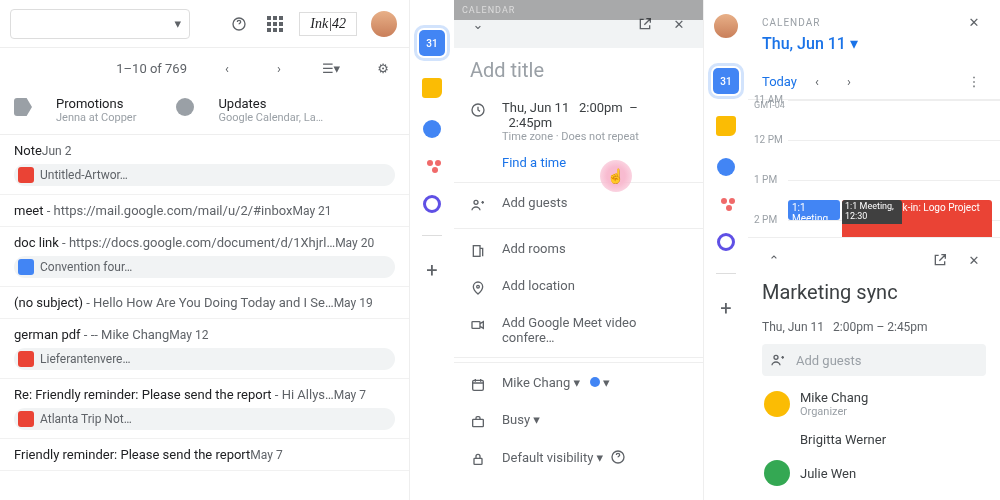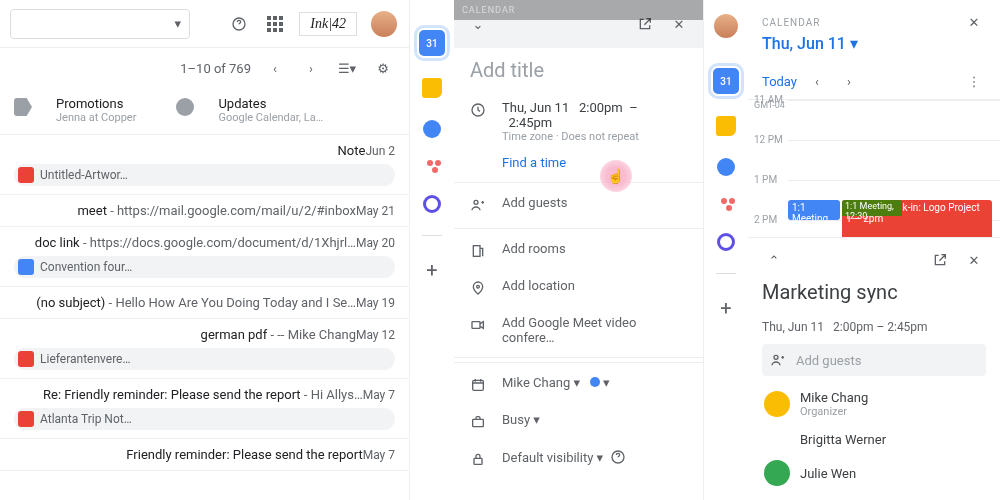--- a/index.html
+++ b/index.html
@@ -10,30 +10,30 @@
 .col3{width:250px;background:#fff;border-right:1px solid #eee}
 .col4{width:44px;display:flex;flex-direction:column;align-items:center;padding-top:30px;gap:22px}
 .col5{flex:1}
 .topbar{height:48px;display:flex;align-items:center;justify-content:flex-end;gap:12px;padding:0 10px;border-bottom:1px solid #eee}
 .icon-btn{width:24px;height:24px;display:flex;align-items:center;justify-content:center;color:#5f6368;cursor:pointer;border-radius:50%}
 .apps-grid{display:grid;grid-template-columns:repeat(3,4px);grid-template-rows:repeat(3,4px);gap:2px}
 .apps-grid span{background:#5f6368;width:4px;height:4px}
 .ink{font-style:italic;font-family:cursive;padding:3px 10px;border:1px solid #ddd;border-radius:0;font-size:14px}
 .avatar{width:30px;height:30px;border-radius:50%;background:linear-gradient(#e8b088,#c97f5a);border:2px solid #fff}
 .dd{width:180px;height:30px;border:1px solid #ddd;border-radius:4px;display:flex;align-items:center;justify-content:flex-end;padding-right:8px;color:#5f6368;margin-right:auto}
-.listctrl{display:flex;align-items:center;justify-content:flex-end;gap:12px;padding:8px 14px;color:#5f6368}
+.listctrl{display:flex;align-items:center;justify-content:flex-end;gap:28px;padding:8px 14px;color:#5f6368}
 .tabs{display:flex;gap:40px;padding:8px 14px 10px;border-bottom:1px solid #eee}
 .tab{display:flex;gap:24px;align-items:flex-start}
 .tab .ic{width:18px;height:18px;background:#9aa0a6;border-radius:3px;margin-top:2px}
 .tab .ic.tag{clip-path:polygon(0 0,70% 0,100% 50%,70% 100%,0 100%)}
 .tab .ic.info{border-radius:50%}
 .tab .t{font-size:13px;color:#202124}
 .tab .s{font-size:11px;color:#9aa0a6}
 .mail{padding:8px 14px;border-bottom:1px solid #f1f1f1;display:flex;flex-direction:column;gap:4px;position:relative}
-.mail .row1{display:flex;justify-content:flex-end;align-items:center}
+.mail .row1{display:flex;justify-content:flex-start;align-items:center}
 .mail .sub{font-size:13px;color:#202124}
 .mail .prev{color:#5f6368}
 .mail .date{color:#5f6368;font-size:12px}
 .chip{display:inline-flex;align-items:center;gap:6px;background:#f1f3f4;border-radius:12px;padding:3px 10px 3px 4px;font-size:12px;color:#5f6368;margin-top:2px}
 .chip .ci{width:16px;height:16px;border-radius:3px}
 .ci.red{background:#ea4335}
 .ci.blue{background:#4285f4}
 .ci.pdf{background:#ea4335}
 .cal-ic{background:#4285f4;color:#fff;font-size:10px;font-weight:500;border-radius:5px;width:26px;height:26px;display:flex;align-items:center;justify-content:center}
 .keep{width:20px;height:20px;background:#fbbc04;border-radius:3px 3px 6px 3px}
@@ -60,21 +60,21 @@
 .c5lbl{font-size:10px;letter-spacing:1px;color:#9aa0a6}
 .c5date{color:#1a73e8;font-size:16px;font-weight:500}
 .c5nav{display:flex;align-items:center;gap:8px;padding:6px 14px;border-bottom:1px solid #eee}
 .today{color:#1a73e8;font-weight:400;font-size:13px}
 .timeline{position:relative;padding-left:40px}
 .hour{height:40px;border-top:1px solid #eee;position:relative}
 .hlbl{position:absolute;left:-34px;top:-7px;font-size:10px;color:#9aa0a6}
 .ev{position:absolute;border-radius:3px;font-size:10px;color:#fff;padding:2px 4px;overflow:hidden}
 .ev1{background:#4285f4;left:40px;width:52px;top:100px;height:20px}
 .ev2{background:#ea4335;left:94px;width:150px;top:100px;height:56px}
-.ev2b{position:absolute;left:94px;width:60px;top:100px;height:16px;background:#4d7c0f;font-size:9px;color:#fff;padding:1px 3px;border-radius:3px 3px 0 0;z-index:2}
+.ev2b{position:absolute;left:94px;width:60px;top:100px;height:24px;background:#404040;font-size:9px;color:#fff;padding:1px 3px;border-radius:3px 3px 0 0;z-index:2}
 .evghost{position:absolute;left:40px;right:4px;top:160px;height:32px;background:#e8eaed;border-radius:3px}
 .c5panel{position:absolute;bottom:0;left:0;right:0;background:#fff;border-top:1px solid #eee;padding:10px 14px}
 .c5ptop{display:flex;align-items:center;gap:10px;color:#5f6368;margin-bottom:8px}
 .c5ptop .sp{flex:1}
 .evtitle{font-size:20px;color:#3c4043;margin-bottom:16px}
 .guestbox{background:#f1f3f4;border-radius:4px;padding:8px;color:#9aa0a6;font-size:13px;display:flex;gap:10px;align-items:center;margin:10px 0}
 .guest{display:flex;align-items:center;gap:10px;padding:4px 2px}
 .gav{width:26px;height:26px;border-radius:50%}
 .gmt{position:absolute;left:6px;top:0;font-size:9px;color:#9aa0a6}
 svg{width:16px;height:16px;fill:none;stroke:#5f6368;stroke-width:2}

